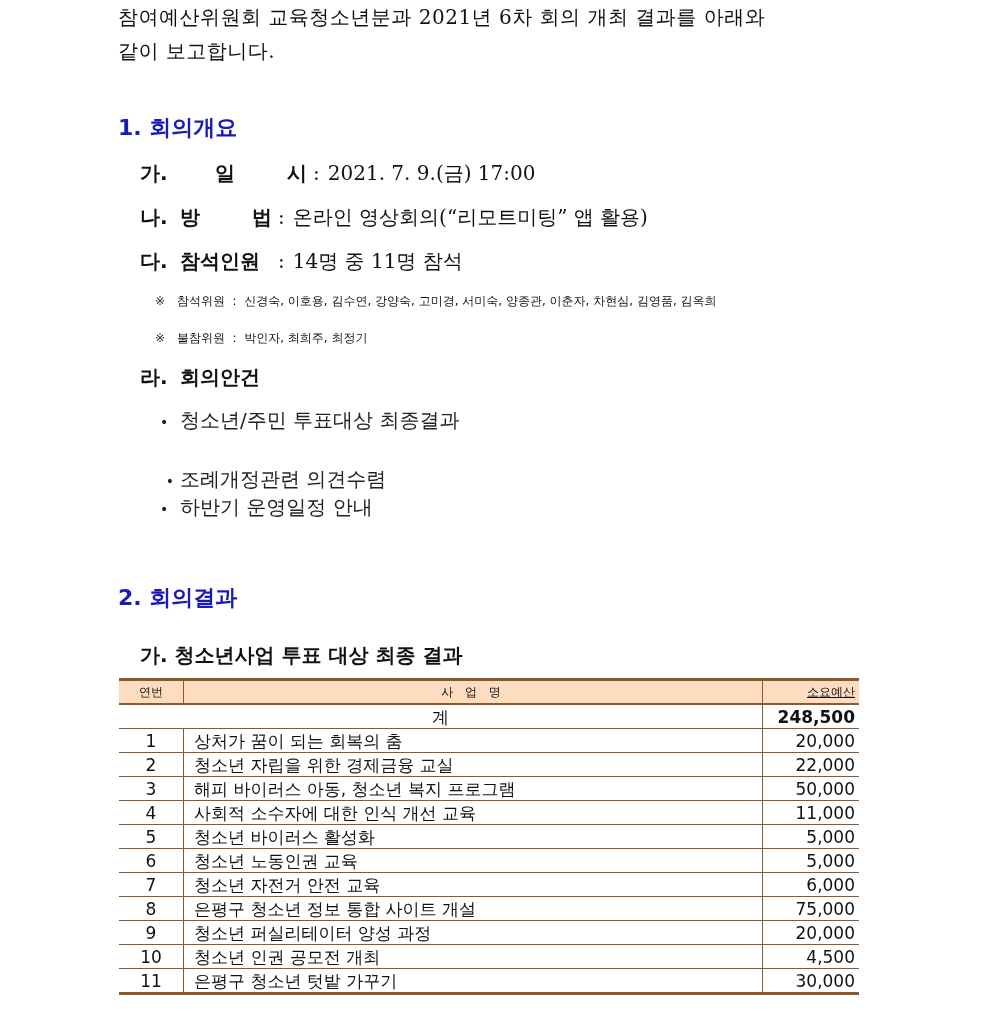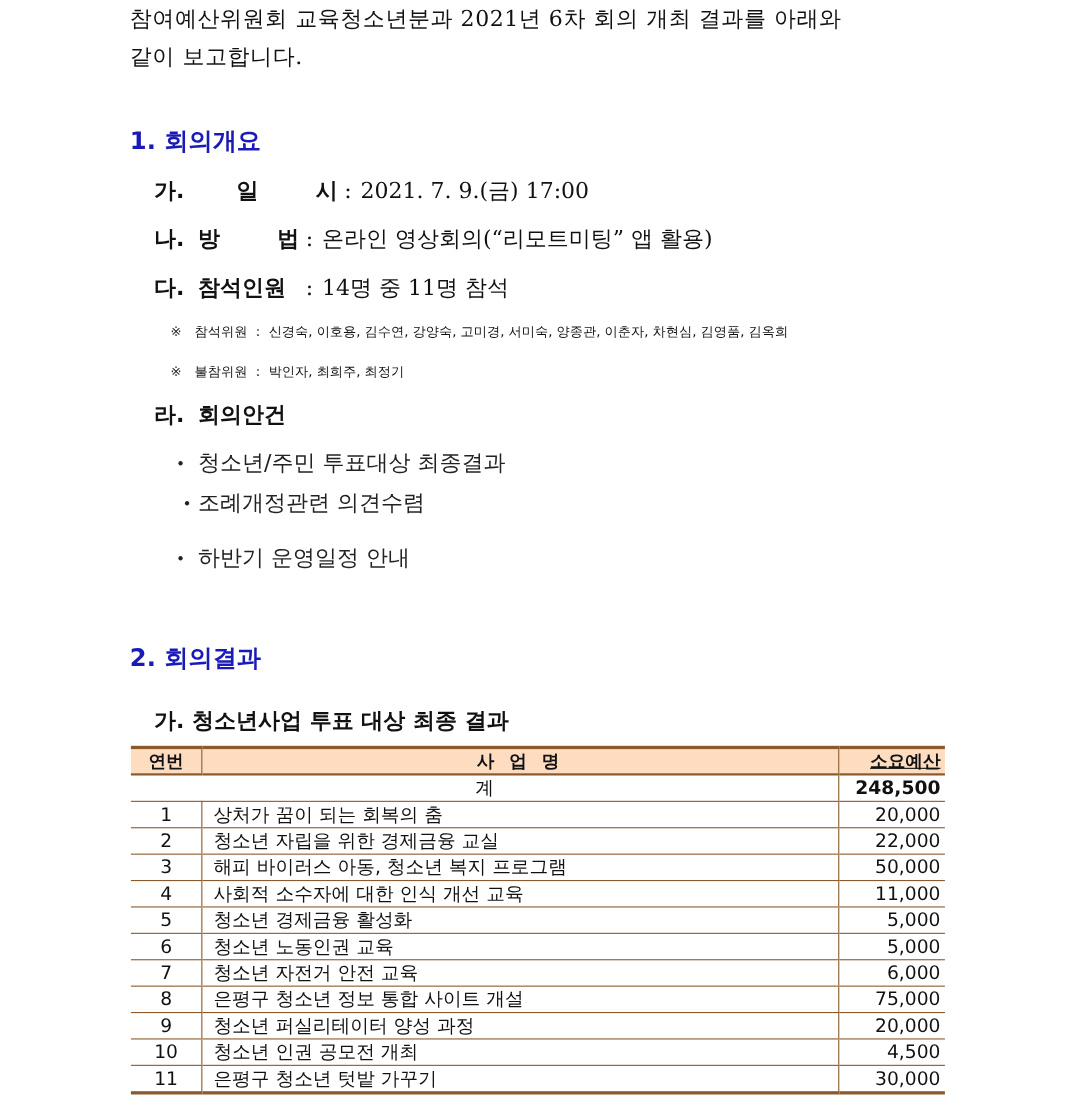--- a/index.html
+++ b/index.html
@@ -42,23 +42,23 @@
     position: absolute; left: 140px; font-size: 20px; font-weight: bold;
     font-family: "DejaVu Sans", "Liberation Sans", sans-serif; white-space: nowrap; margin-top: 11px;
   }
   table.budget {
     position: absolute; left: 119px; top: 678px; width: 740px;
     border-collapse: collapse;
     font-family: "DejaVu Sans", "Liberation Sans", sans-serif;
     font-size: 17px;
   }
   table.budget th {
-    background: #fddcc0; font-weight: bold; height: 22px; padding: 0 4px;
+    background: #fddcc0; font-weight: normal; height: 22px; padding: 0 4px;
     border-top: 3px solid #8a5a2e; border-bottom: 2px solid #8a5a2e;
-    font-size: 16px;
+    font-size: 12px;
     margin-left: 31px;
   }
   table.budget td {
     height: 23px; padding: 0 4px; border-bottom: 1px solid #8a5a2e; line-height: 22px;
   }
   table.budget th + th, table.budget td.c-name, table.budget td.c-amt { border-left: 1px solid #8a5a2e; }
   table.budget tr.total td { border-left: none; }
   table.budget tr.total td.c-amt { border-left: 1px solid #8a5a2e; font-weight: bold; }
   table.budget tr:last-child td { border-bottom: 3px solid #8a5a2e; }
   .c-no { width: 56px; text-align: center; }
@@ -114,21 +114,21 @@
 </div>
 
 <div class="row" style="top:364px;">
   <span class="lbl" style="width:40px;">라.</span>
   <span class="lbl">회의안건</span>
 </div>
 
 <div class="bullet" style="top:407px;">
   <span class="dot">•</span><span>청소년/주민 투표대상 최종결과</span>
 </div>
-<div class="bullet" style="top:444px;text-align:center;">
+<div class="bullet" style="top:466px;text-align:center;">
   <span class="dot">•</span><span>조례개정관련 의견수렴</span>
 </div>
 <div class="bullet" style="top:494px;">
   <span class="dot">•</span><span>하반기 운영일정 안내</span>
 </div>
 
 <div class="sec-title" style="top:583px;">2. 회의결과</div>
 
 <div class="sub-title" style="top:631px;">가. 청소년사업 투표 대상 최종 결과</div>
 
@@ -160,21 +160,21 @@
       <td class="c-name">해피 바이러스 아동, 청소년 복지 프로그램</td>
       <td class="c-amt">50,000</td>
     </tr>
     <tr>
       <td class="c-no">4</td>
       <td class="c-name">사회적 소수자에 대한 인식 개선 교육</td>
       <td class="c-amt">11,000</td>
     </tr>
     <tr>
       <td class="c-no">5</td>
-      <td class="c-name">청소년 경제금융 활성화</td>
+      <td class="c-name">청소년 바이러스 활성화</td>
       <td class="c-amt">5,000</td>
     </tr>
     <tr>
       <td class="c-no">6</td>
       <td class="c-name">청소년 노동인권 교육</td>
       <td class="c-amt">5,000</td>
     </tr>
     <tr>
       <td class="c-no">7</td>
       <td class="c-name">청소년 자전거 안전 교육</td>

